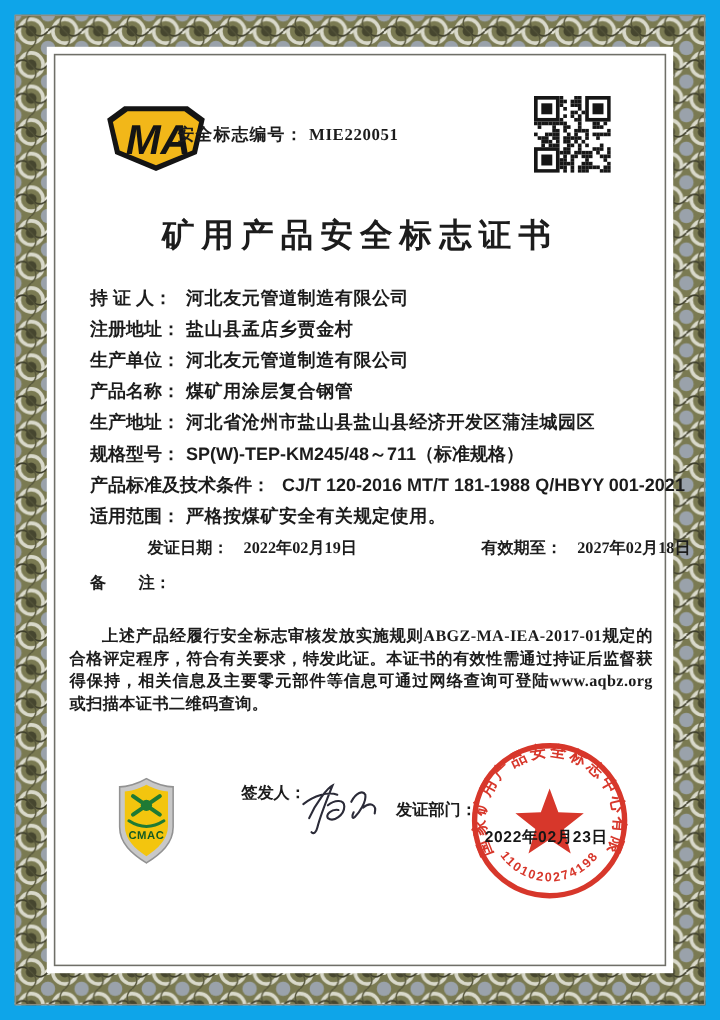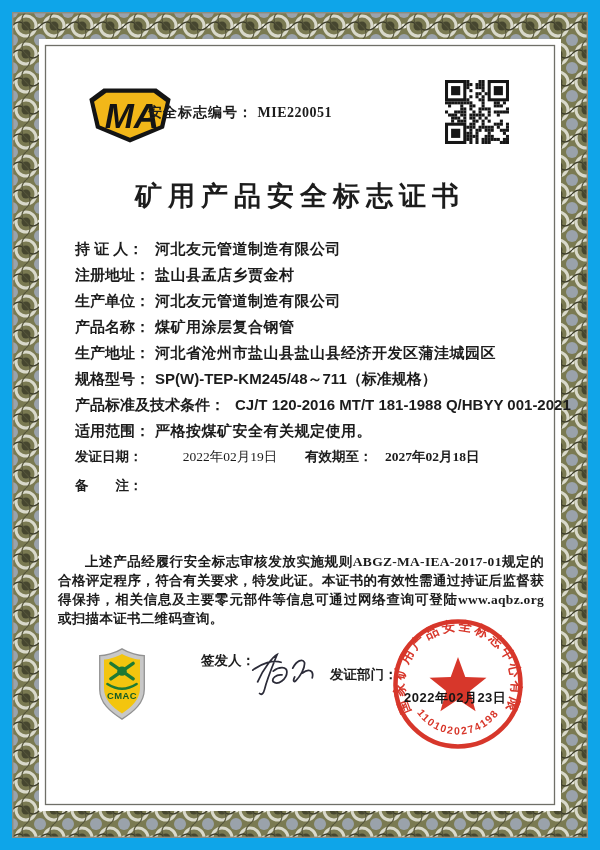--- a/index.html
+++ b/index.html
@@ -23,28 +23,28 @@
 
   .fields { position:absolute; left:75px; top:241px; width:466px; }
   .row { display:flex; align-items:flex-start; margin-bottom:10px; line-height:16px;
          font-size:15px; white-space:nowrap; }
   .row .label { font-family:"Liberation Sans", sans-serif; font-weight:700; width:80px; flex:0 0 auto; }
   .row.long .label { width:auto; margin-right:10px; }
   .row .value { font-weight:600; letter-spacing:0.5px; }
   .row .value.latin { font-family:"Liberation Sans", sans-serif; font-weight:700; letter-spacing:0; }
 
   .dates-row { display:flex; margin-top:4px; font-size:13.5px; line-height:16px; white-space:nowrap; }
-  .dates-row .label { font-family:"Liberation Sans", sans-serif; font-weight:700; width:80px; flex:0 0 auto; }
-  .dates-row .value { font-weight:400; width:150px; flex:0 0 auto;text-align:center; }
+  .dates-row .label { font-family:"Liberation Sans", sans-serif; font-weight:700; width:80px; flex:0 0 auto;margin-left:48px; }
+  .dates-row .value { font-weight:700; width:150px; flex:0 0 auto; }
   .dates-row .value2 { font-weight:600; }
 
   .remark-row { margin-top:13px; font-size:13.5px; line-height:16px;
                 font-family:"Liberation Sans", sans-serif; font-weight:700; }
 
-  .statement { position:absolute; left:58px; top:552px; width:486px;
+  .statement { position:absolute; left:58px; top:520px; width:486px;
                font-size:13.5px; line-height:19px; font-weight:600;
                text-align:justify; text-indent:2em; letter-spacing:0.3px; }
 
   .cmac { position:absolute; left:96px; top:648px; }
   .signer { position:absolute; left:201px; top:652px; font-size:13.5px;
             font-family:"Liberation Sans", sans-serif; font-weight:700; }
   .signature { position:absolute; left:244px; top:648px; }
   .issuer { position:absolute; left:330px; top:666px; font-size:13.5px;
             font-family:"Liberation Sans", sans-serif; font-weight:700; z-index:3; }
 

